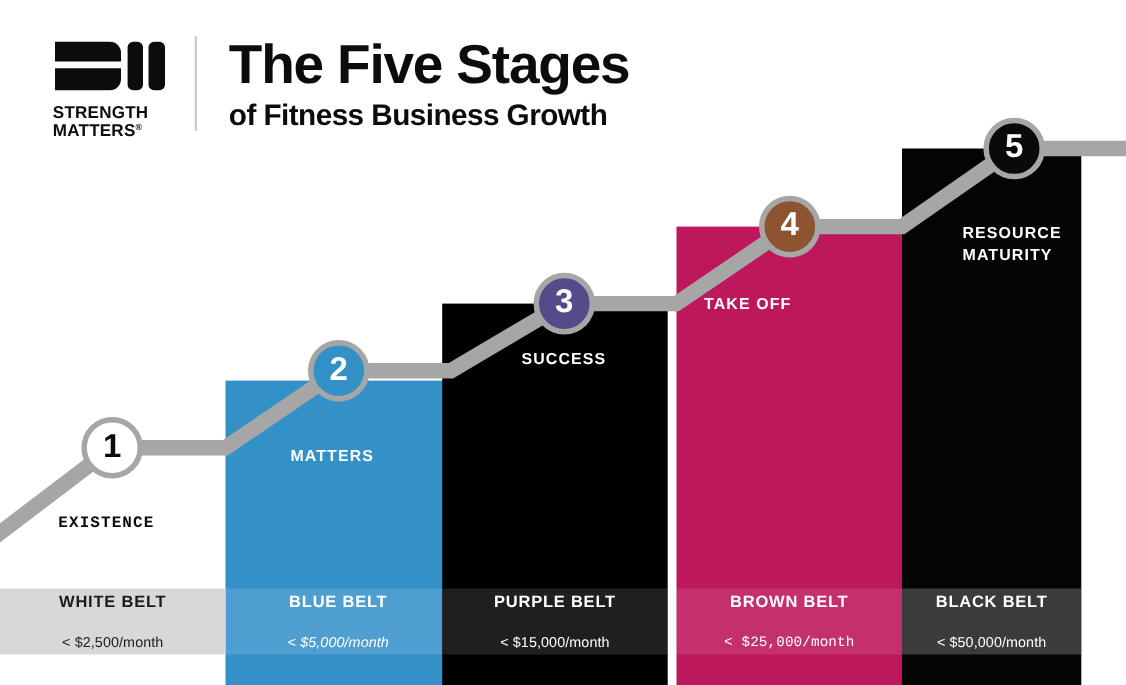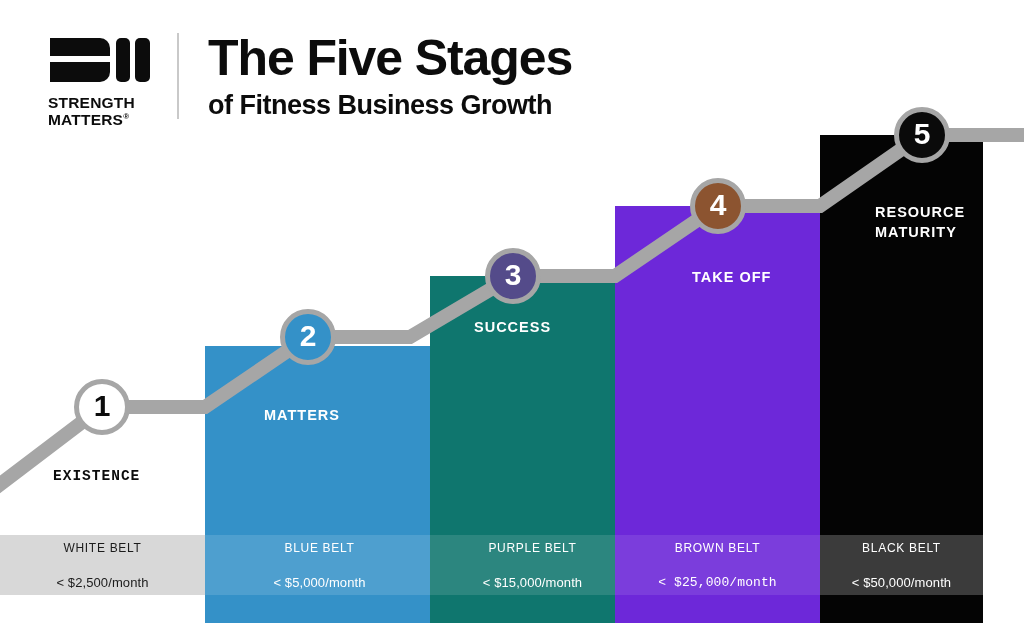--- a/index.html
+++ b/index.html
@@ -90,22 +90,22 @@
     left: 0;
     bottom: 28px;
     width: 100%;
     height: 60px;
     display: flex;
     flex-direction: column;
     align-items: center;
     justify-content: center;
   }
   .belt-name {
-    font-size: 12px;
-    font-weight: normal;
+    font-size: 15px;
+    font-weight: bold;
     letter-spacing: 0.7px;
     line-height: 1;
     margin-bottom: 22px;
   }
   .belt-price {
     font-size: 13px;
     font-weight: normal;
     letter-spacing: 0.1px;
     line-height: 1;
   }
@@ -138,35 +138,35 @@
 </style>
 </head>
 <body>
 
 <div id="canvas" style="background: rgb(255, 255, 255);">
 
   <div id="chart">
 
     <div class="col" id="col-1" style="left: 0px; width: 205px; height: 0px; background: rgb(255, 255, 255);"></div>
 
-    <div class="col" id="col-2" style="left: 205px; width: 205px; height: 277px; background: rgb(52, 145, 200); padding-left: 24px;">
+    <div class="col" id="col-2" style="left: 205px; width: 205px; height: 277px; background: rgb(52, 145, 200);">
       <div class="belt-band" style="background: rgba(255, 255, 255, 0.13);">
         <div class="belt-name" style="color: rgb(255, 255, 255);">BLUE BELT</div>
-        <div class="belt-price" style="color: rgb(255, 255, 255);">&lt; $5,000/month</div>
-      </div>
-    </div>
-
-    <div class="col" id="col-3" style="left: 430px; width: 205px; height: 347px; background: #0f766e;">
+        <div class="belt-price" style="color: rgb(255, 255, 255); font-style: italic;">&lt; $5,000/month</div>
+      </div>
+    </div>
+
+    <div class="col" id="col-3" style="left: 402px; width: 205px; height: 347px; background: #000000;">
       <div class="belt-band" style="background: rgba(255, 255, 255, 0.12);">
         <div class="belt-name" style="color: rgb(255, 255, 255);">PURPLE BELT</div>
         <div class="belt-price" style="color: rgb(255, 255, 255);">&lt; $15,000/month</div>
       </div>
     </div>
 
-    <div class="col" id="col-4" style="left: 615px; width: 205px; height: 417px; background: #6d28d9;">
+    <div class="col" id="col-4" style="left: 615px; width: 205px; height: 417px; background: #be185d;">
       <div class="belt-band" style="background: rgba(255, 255, 255, 0.1);">
         <div class="belt-name" style="color: rgb(255, 255, 255);">BROWN BELT</div>
         <div class="belt-price" style="color: rgb(255, 255, 255); font-family: Liberation Mono, monospace;">&lt; $25,000/month</div>
       </div>
     </div>
 
     <div class="col" id="col-5" style="left: 820px; width: 163px; height: 488px; background: rgb(4, 4, 4);">
       <div class="belt-band" style="background: rgb(59, 59, 59);">
         <div class="belt-name" style="color: rgb(255, 255, 255);">BLACK BELT</div>
         <div class="belt-price" style="color: rgb(255, 255, 255);">&lt; $50,000/month</div>
@@ -194,21 +194,21 @@
     <div class="node" style="left: 690px; top: 178px; background: rgb(140, 84, 48); color: rgb(255, 255, 255); border-color: rgb(166, 166, 166);">
       <span>4</span>
     </div>
     <div class="node" style="left: 894px; top: 107px; background: rgb(10, 10, 10); color: rgb(255, 255, 255); border-color: rgb(166, 166, 166);">
       <span>5</span>
     </div>
 
     <div class="stage-label" style="left:53px; top:467px; color:#0c0c0c;font-family:Liberation Mono, monospace;">EXISTENCE</div>
     <div class="stage-label" style="left:264px; top:406px; color:#ffffff;">MATTERS</div>
     <div class="stage-label" style="left:474px; top:318px; color:#ffffff;">SUCCESS</div>
-    <div class="stage-label" style="left:692px; top:268px; color:#ffffff;">TAKE OFF</div>
+    <div class="stage-label" style="left:640px; top:268px; color:#ffffff;">TAKE OFF</div>
     <div class="stage-label" style="left:875px; top:203px; color:#ffffff;">RESOURCE
 MATURITY</div>
 
   </div>
 
   <div id="header">
 
     <div id="logo-block">
       <div id="logo-mark">
         <svg width="104" height="56" viewBox="0 0 104 56" aria-hidden="true">

